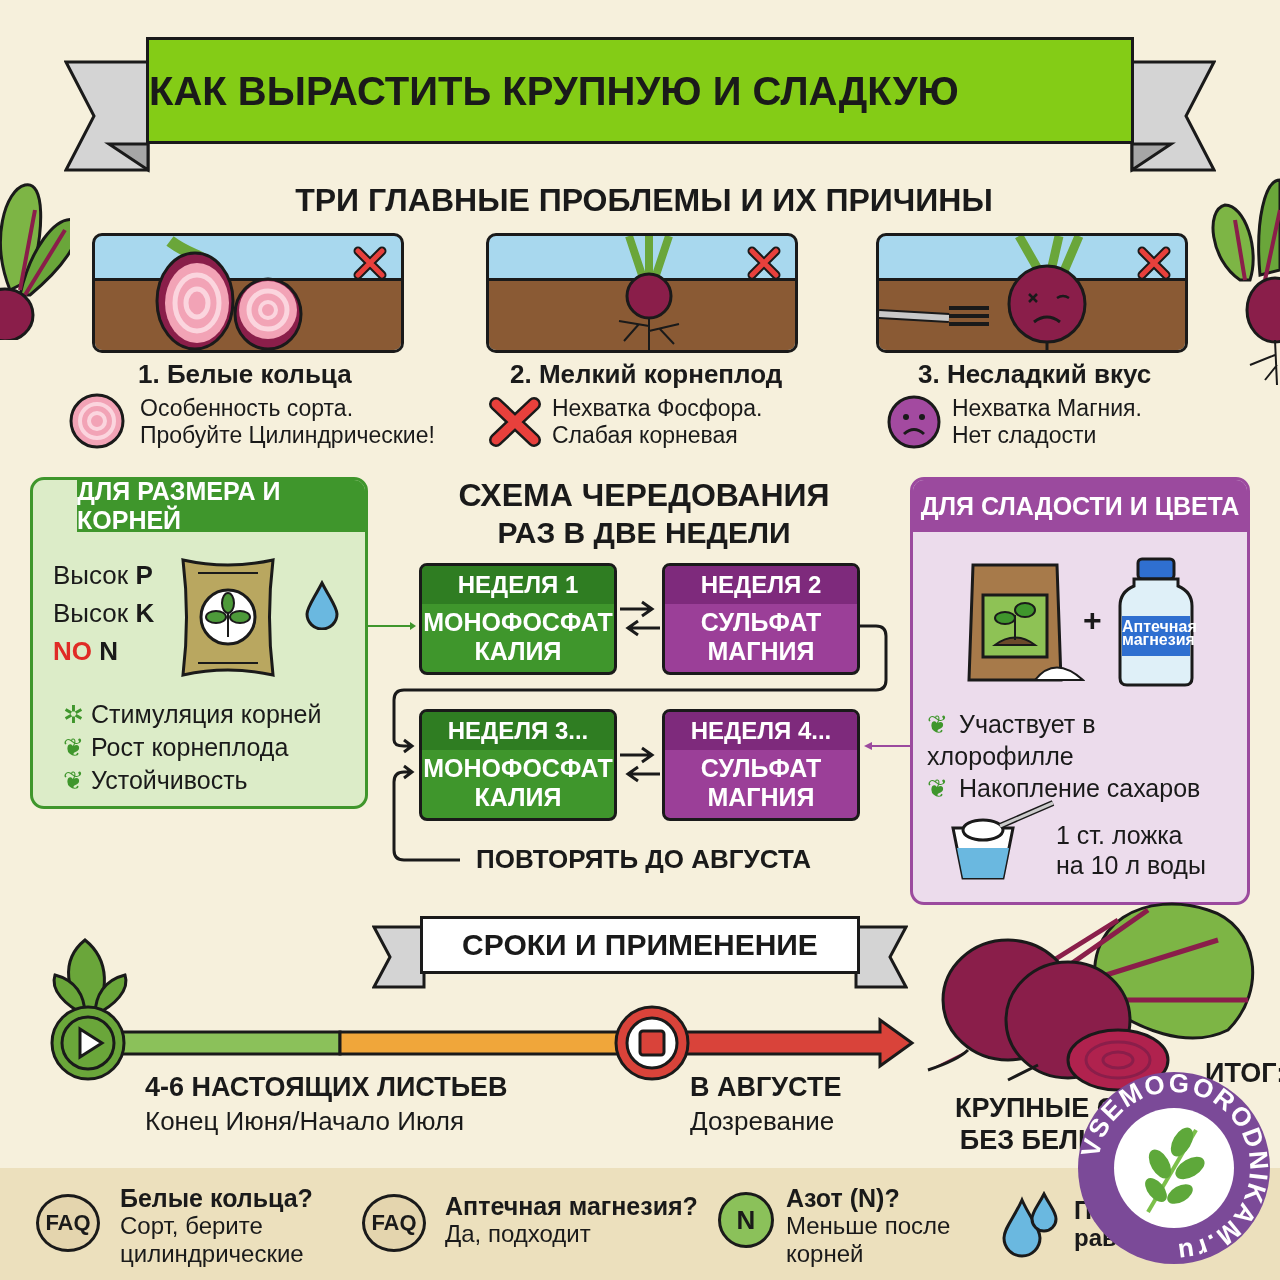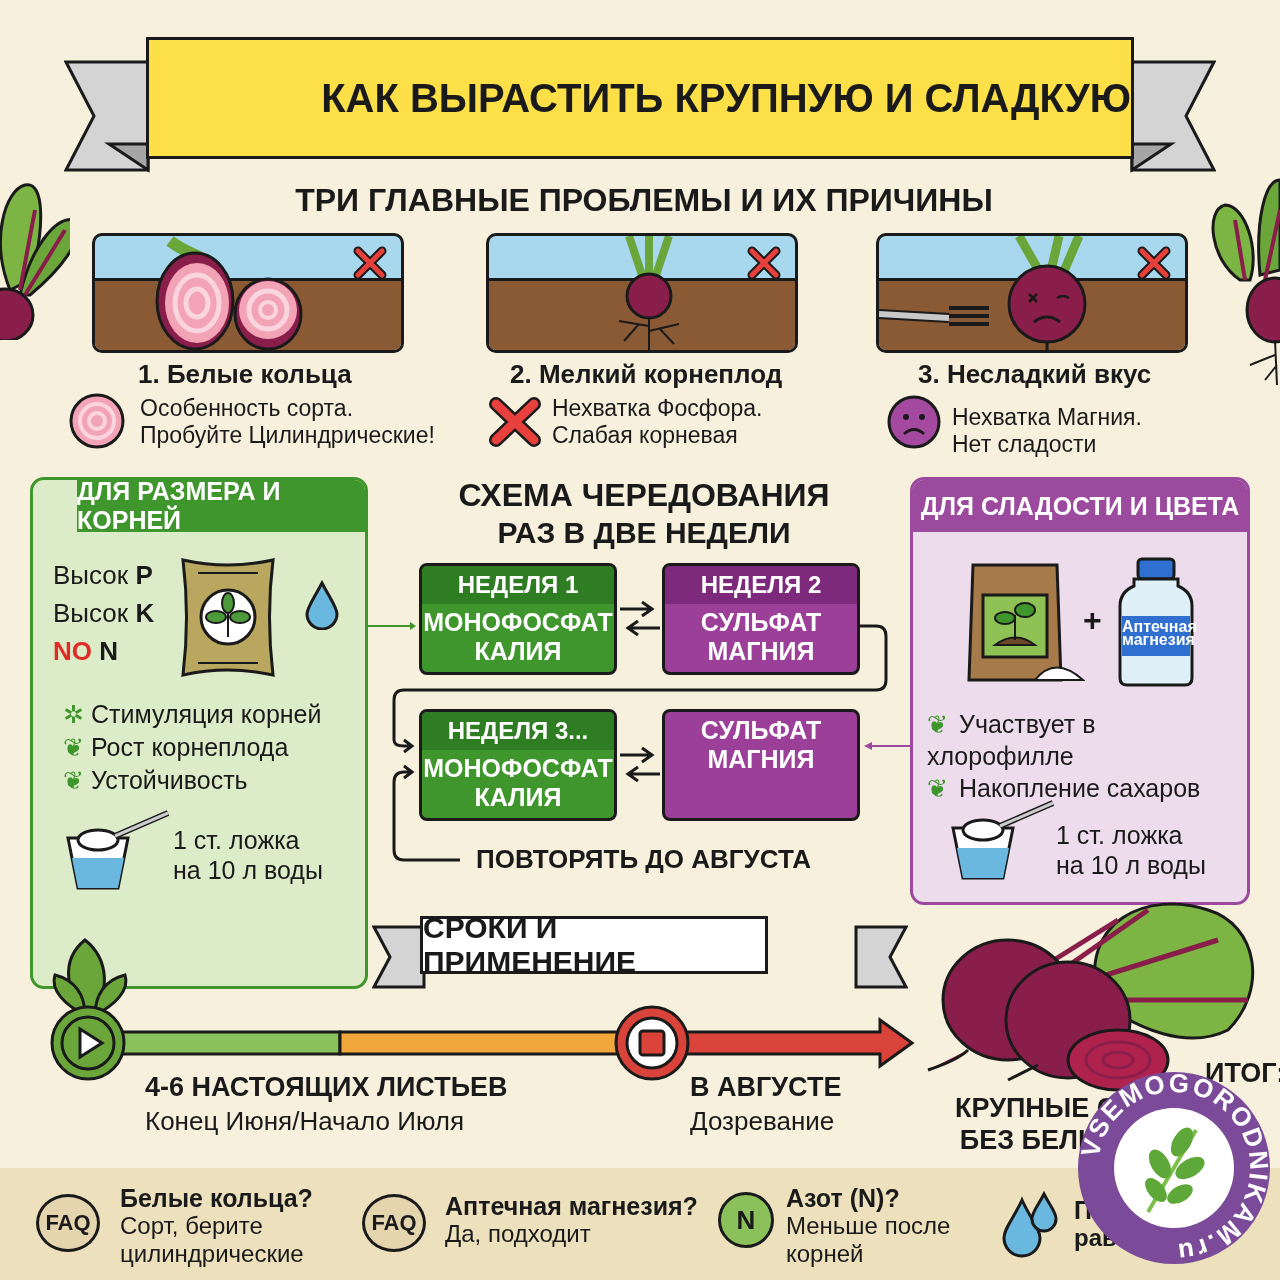--- a/index.html
+++ b/index.html
@@ -5,23 +5,23 @@
   * { box-sizing: border-box; margin: 0; padding: 0; }
   html, body { width: 1280px; height: 1280px; overflow: hidden; }
   body {
     background: #f6f0dc;
     font-family: "Liberation Sans", "DejaVu Sans", sans-serif;
     color: #1a1a1a;
     position: relative;
   }
   .abs { position: absolute; }
   .title-box {
-    position: absolute; left: 146px; top: 37px; width: 988px; height: 122px;
-    background: #fde047; border: 3px solid #1a1a1a;
-    display: flex; flex-direction: column; align-items: flex-end; justify-content: center;
+    position: absolute; left: 146px; top: 37px; width: 988px; height: 107px;
+    background: #84cc16; border: 3px solid #1a1a1a;
+    display: flex; flex-direction: column; align-items: flex-start; justify-content: center;
     font-weight: 900; font-size: 40px; line-height: 44px; text-align: center;
   }
   .section-title {
     position: absolute; font-weight: 900; text-align: center; padding-left: 8px;
   }
 
   
   .problem-img {
     position: absolute; top: 233px; width: 312px; height: 120px;
     border: 3px solid #1a1a1a; border-radius: 10px; overflow: hidden;
@@ -168,26 +168,26 @@
       <path d="M5 5 L29 29 M29 5 L5 29" stroke="#e8403c" stroke-width="5" stroke-linecap="round"></path>
     </svg>
 </div>
 <div class="problem-title" style="left:918px;top:359px">3. Несладкий вкус</div>
 <svg class="abs" style="left:886px;top:394px" width="56" height="56" viewBox="0 0 56 56">
   <circle cx="28" cy="28" r="25" fill="#a34aa0" stroke="#1a1a1a" stroke-width="3"></circle>
   <circle cx="20" cy="23" r="3" fill="#1a1a1a"></circle>
     <circle cx="36" cy="23" r="3" fill="#1a1a1a"></circle>
   <path d="M18 40 Q28 31 38 40" stroke="#1a1a1a" stroke-width="3" fill="none"></path>
 </svg>
-<div class="problem-text" style="left:952px;top:404px">
+<div class="problem-text" style="left:952px;top:395px">
   <div>Нехватка Магния.</div>
   <div>Нет сладости</div>
 </div>
 
-<div class="side-box" style="left:30px;width:338px;height:512px;border-color:#3f962c;background:#dcecc8;padding-left:44px;">
+<div class="side-box" style="left:30px;width:338px;height:332px;border-color:#3f962c;background:#dcecc8;padding-left:44px;">
   <div class="side-head" style="background:#3f962c;">ДЛЯ РАЗМЕРА И КОРНЕЙ</div>
   <div class="abs" style="left:20px;top:76px;font-size:26px;line-height:38px;">
     <div><span>Высок</span> <b>P</b></div>
     <div><span>Высок</span> <b>K</b></div>
     <div><b style="color:#e02b26">NO</b> <b>N</b></div>
   </div>
   <svg class="abs" style="left:145px;top:75px" width="100" height="125" viewBox="0 0 100 125">
     <path d="M5 5 Q50 15 95 5 Q88 62 95 120 Q50 110 5 120 Q12 62 5 5 Z" fill="#b9a760" stroke="#1a1a1a" stroke-width="3"></path>
     <path d="M20 18 L80 18 M20 108 L80 108" stroke="#1a1a1a" stroke-width="2"></path>
     <circle cx="50" cy="62" r="27" fill="#fff" stroke="#1a1a1a" stroke-width="3"></circle>
@@ -250,20 +250,21 @@
     </div>
 </div>
 <div class="week green-w" style="left:419px;top:709px">
   <div class="week-head">НЕДЕЛЯ 3...</div>
   <div class="week-body">
       <div>МОНОФОСФАТ</div>
       <div>КАЛИЯ</div>
     </div>
 </div>
 <div class="week purple-w" style="left:662px;top:709px">
+  <div class="week-head">НЕДЕЛЯ 4...</div>
   <div class="week-body">
       <div>СУЛЬФАТ</div>
       <div>МАГНИЯ</div>
     </div>
 </div>
 <div class="abs" style="left:476px;top:844px;font-weight:800;font-size:26px;">ПОВТОРЯТЬ ДО АВГУСТА</div>
 
 <div class="side-box" style="left:910px;width:340px;height:428px;border-color:#9b4a9e;background:#ecdcec;">
   <div class="side-head" style="background:#9b4a9e;">ДЛЯ СЛАДОСТИ И ЦВЕТА</div>
   <svg class="abs" style="left:52px;top:80px" width="120" height="125" viewBox="0 0 120 125">
@@ -299,21 +300,21 @@
   <div class="abs" style="left:143px;top:340px;font-size:25px;line-height:30px;">
     <div>1 ст. ложка</div>
     <div>на 10 л воды</div>
   </div>
 </div>
 
 <svg class="abs" style="left:372px;top:917px" width="536" height="72" viewBox="0 0 536 72">
   <polygon points="2,10 52,10 52,70 2,70 18,40" fill="#d4d4d4" stroke="#1a1a1a" stroke-width="3"></polygon>
   <polygon points="534,10 484,10 484,70 534,70 518,40" fill="#d4d4d4" stroke="#1a1a1a" stroke-width="3"></polygon>
 </svg>
-<div class="abs" style="left:420px;top:916px;width:348px;height:58px;background:#fff;border:3px solid #1a1a1a;display:flex;align-items:center;justify-content:center;font-weight:900;font-size:30px;">СРОКИ И ПРИМЕНЕНИЕ</div>
+<div class="abs" style="left:420px;top:916px;width:440px;height:58px;background:#fff;border:3px solid #1a1a1a;display:flex;align-items:center;justify-content:center;font-weight:900;font-size:30px;">СРОКИ И ПРИМЕНЕНИЕ</div>
 
 <svg class="abs" style="left:40px;top:935px" width="880" height="150" viewBox="0 0 880 150">
   <path d="M50 80 C25 60 20 25 45 5 C70 25 70 60 50 80 Z" fill="#6aa63a" stroke="#1a1a1a" stroke-width="3"></path>
   <path d="M45 80 C25 70 10 55 15 40 C35 45 45 60 45 80 Z" fill="#6aa63a" stroke="#1a1a1a" stroke-width="3"></path>
   <path d="M55 80 C75 70 90 55 85 40 C65 45 55 60 55 80 Z" fill="#6aa63a" stroke="#1a1a1a" stroke-width="3"></path>
   <rect x="80" y="97" width="220" height="22" fill="#8bc15a" stroke="#1a1a1a" stroke-width="3"></rect>
   <rect x="300" y="97" width="290" height="22" fill="#f0a63a" stroke="#1a1a1a" stroke-width="3"></rect>
   <path d="M630 97 L840 97 L840 85 L872 108 L840 131 L840 119 L630 119 Z" fill="#d9433a" stroke="#1a1a1a" stroke-width="3"></path>
   <circle cx="48" cy="108" r="36" fill="#6aa63a" stroke="#1a1a1a" stroke-width="3"></circle>
   <circle cx="48" cy="108" r="26" fill="#6aa63a" stroke="#1a1a1a" stroke-width="3"></circle>

